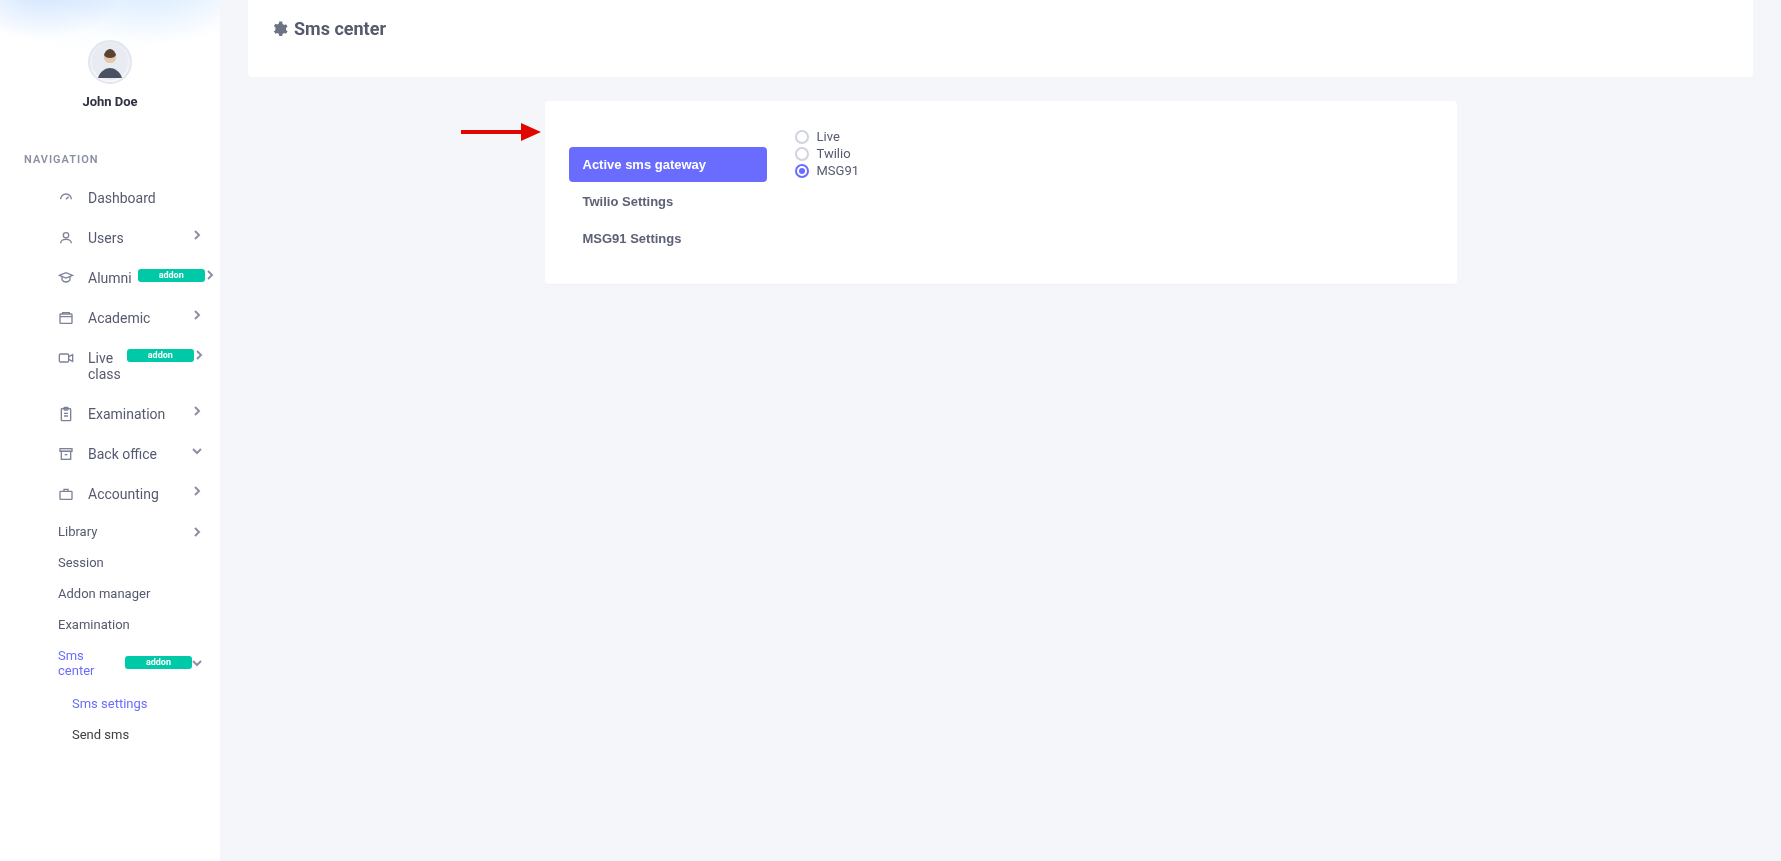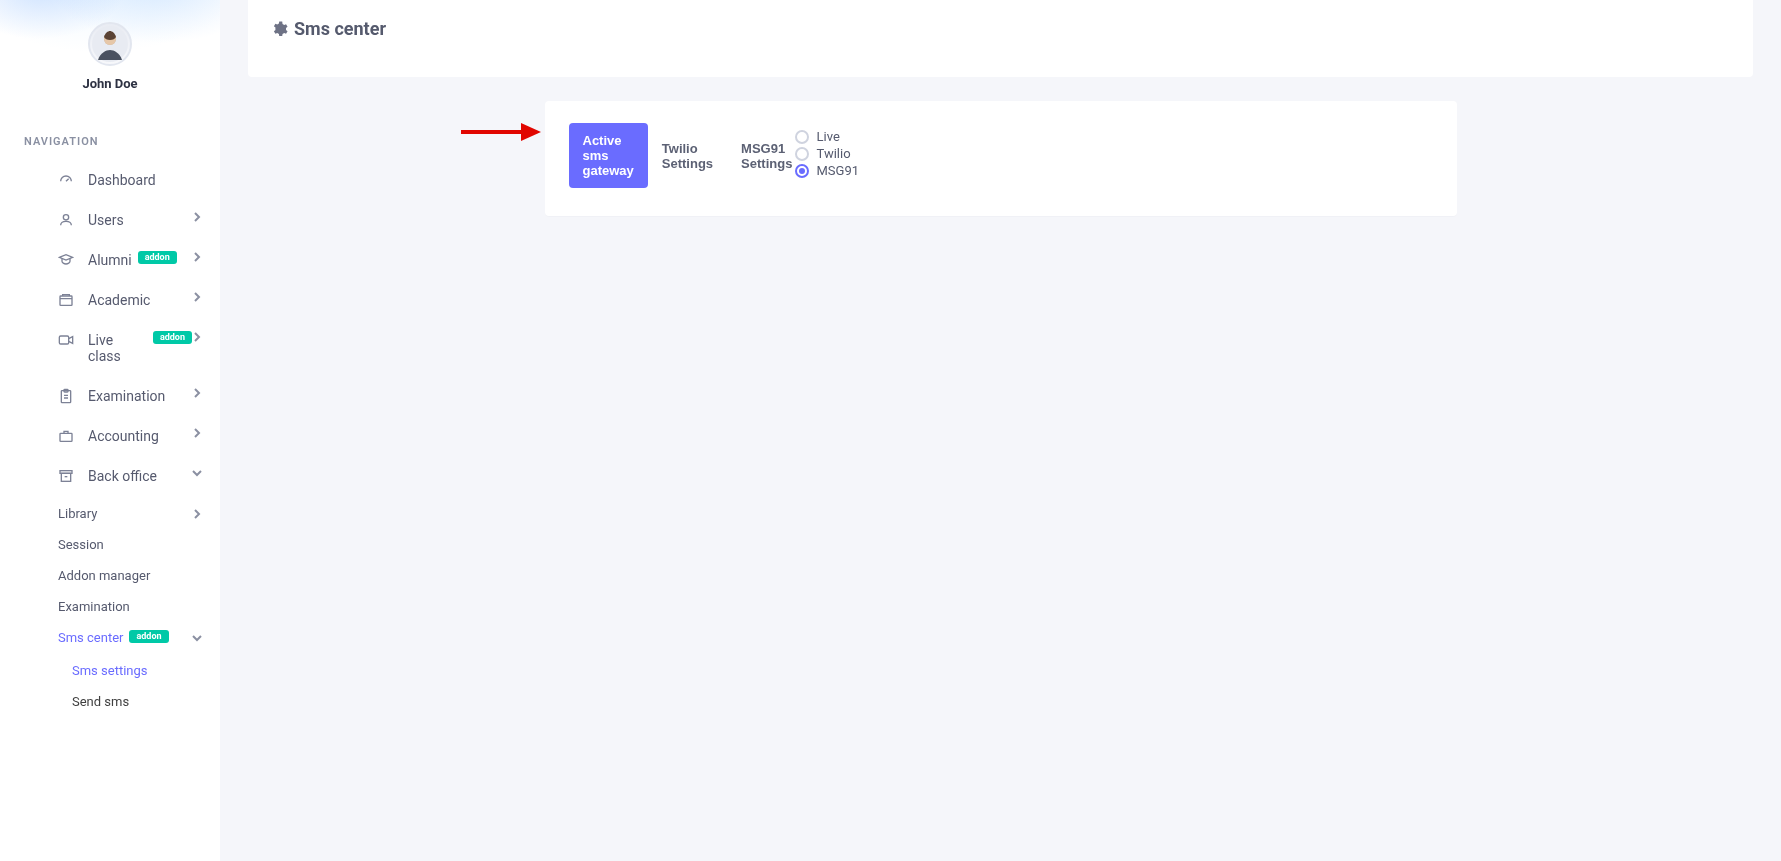--- a/index.html
+++ b/index.html
@@ -26,21 +26,21 @@
     top: 0; left: 0; right: 0;
     height: 90px;
     background:
       radial-gradient(120px 70px at 40px -10px, rgba(100,160,255,0.25), transparent 70%),
       radial-gradient(160px 90px at 160px -20px, rgba(120,180,255,0.25), transparent 70%),
       radial-gradient(200px 110px at 100px -30px, rgba(160,210,255,0.2), transparent 75%);
   }
   .avatar-wrap {
     position: relative;
     text-align: center;
-    padding-top: 22px;
+    padding-top: 40px;
   }
   .avatar {
     width: 44px; height: 44px;
     border-radius: 50%;
     border: 2px solid #e2e6ef;
     display: inline-flex;
     align-items: center;
     justify-content: center;
     background: linear-gradient(180deg,#e9ecf3,#f7f8fb);
     overflow: hidden;
@@ -89,21 +89,21 @@
     align-items: center;
     justify-content: center;
   }
   .nav-item .icon svg { width: 16px; height: 16px; }
   .badge-addon {
     display: inline-block;
     background: #00c9a7;
     color: #fff;
     font-size: 9px;
     font-weight: 700;
-    padding: 2px 7px;
+    padding: 2px 21px;
     border-radius: 3px;
     margin-left: 6px;
     line-height: 1;
     position: relative;
     top: -1px;
   }
 
   .subnav {
     list-style: none;
     padding: 2px 0 4px 0;
@@ -169,21 +169,22 @@
     display: flex;
     gap: 28px;
     position: relative;
     box-shadow: 0 1px 0 rgba(20,24,40,0.02);
   }
 
   .settings-tabs {
     width: 198px;
     flex-shrink: 0;
     display: flex;
-    flex-direction: row;
+    flex-direction: column;
+    margin-top: 24px;
   }
   .tab-btn {
     text-align: left;
     padding: 10px 14px;
     border-radius: 4px;
     font-size: 13px;
     font-weight: 600;
     color: #5c6174;
     background: transparent;
     border: none;
@@ -348,44 +349,44 @@
       <span class="chev">
         <svg viewBox="0 0 10 10" fill="none" stroke="currentColor" stroke-width="2">
             <path d="M3 1l4 4-4 4"></path>
           </svg>
       </span>
     </li>
 
     <li class="nav-item">
       <span class="icon">
         <svg viewBox="0 0 24 24" fill="none" stroke="currentColor" stroke-width="2">
-            <rect x="3" y="8" width="18" height="12" rx="1"></rect>
-            <path d="M9 8V5h6v3"></path>
-          </svg>
-      </span>
-      <span>Accounting</span>
-      <span class="chev">
-        <svg viewBox="0 0 10 10" fill="none" stroke="currentColor" stroke-width="2">
-            <path d="M3 1l4 4-4 4"></path>
-          </svg>
-      </span>
-    </li>
-
-    <li class="nav-item">
-      <span class="icon">
-        <svg viewBox="0 0 24 24" fill="none" stroke="currentColor" stroke-width="2">
             <rect x="3" y="4" width="18" height="4"></rect>
             <rect x="5" y="8" width="14" height="12"></rect>
             <path d="M10 13h4"></path>
           </svg>
       </span>
       <span>Back office</span>
       <span class="chev">
         <svg viewBox="0 0 10 10" fill="none" stroke="currentColor" stroke-width="2">
             <path d="M1 3l4 4 4-4"></path>
+          </svg>
+      </span>
+    </li>
+
+    <li class="nav-item">
+      <span class="icon">
+        <svg viewBox="0 0 24 24" fill="none" stroke="currentColor" stroke-width="2">
+            <rect x="3" y="8" width="18" height="12" rx="1"></rect>
+            <path d="M9 8V5h6v3"></path>
+          </svg>
+      </span>
+      <span>Accounting</span>
+      <span class="chev">
+        <svg viewBox="0 0 10 10" fill="none" stroke="currentColor" stroke-width="2">
+            <path d="M3 1l4 4-4 4"></path>
           </svg>
       </span>
     </li>
 
     <ul class="subnav">
       <li class="subnav-item">
         <span>Library</span>
         <span class="chev">
           <svg viewBox="0 0 10 10" fill="none" stroke="currentColor" stroke-width="2">
               <path d="M3 1l4 4-4 4"></path>

